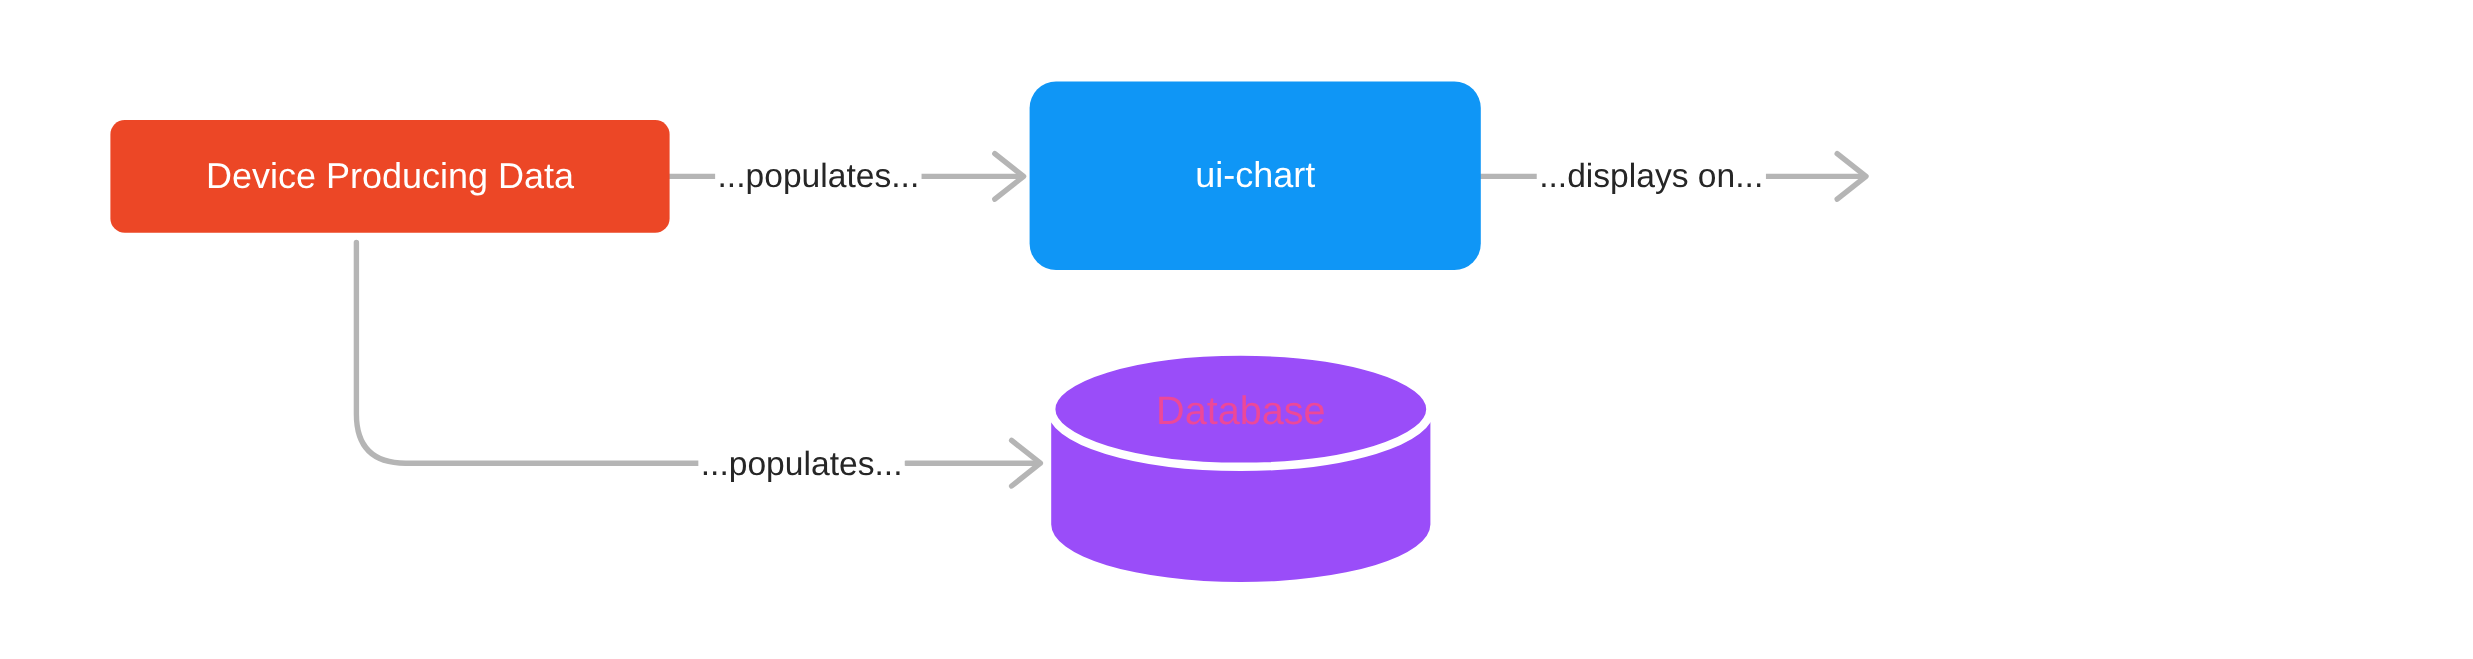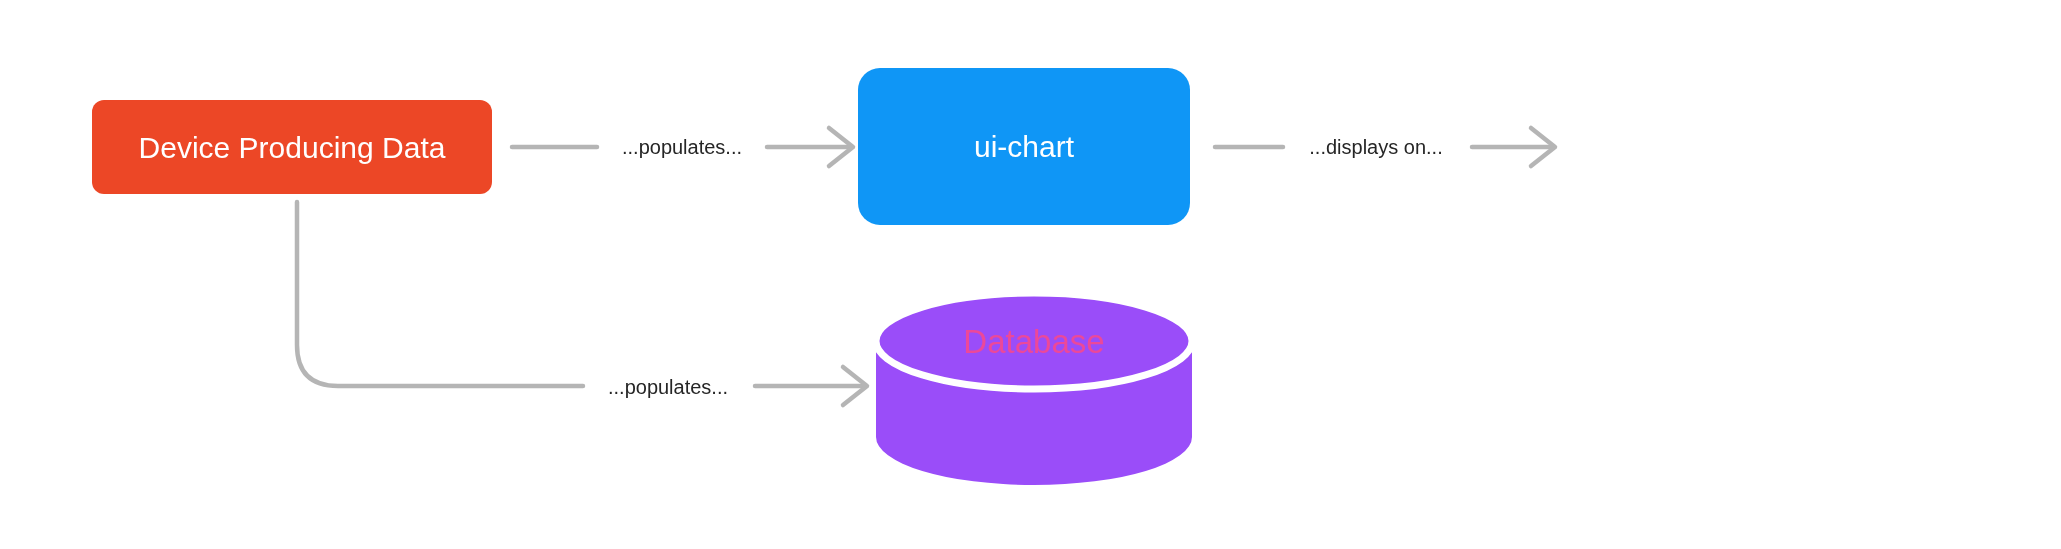--- a/index.html
+++ b/index.html
@@ -34,43 +34,43 @@
     align-items: center;
     justify-content: center;
     text-align: center;
     color: #ffffff;
     font-size: 30px;
     line-height: 1.5;
     box-sizing: border-box;
   }
   .node.rect-sm { border-radius: 12px; }
   .node.rect-lg { border-radius: 22px; }
-  .node-device    { left: 92px;   top: 100px; width: 400px; height: 94px; }
-  .node-ui-chart  { left: 858px;  top: 68px;  width: 332px; height: 157px; }
+  .node-device    { left: 92px;   top: 100px; width: 466px; height: 94px; }
+  .node-ui-chart  { left: 858px;  top: 68px;  width: 376px; height: 157px; }
   .node-dashboard { left: 1562px; top: 67px;  width: 416px; height: 158px; }
   .cylinder-svg {
     position: absolute;
     left: 872px; top: 289px;
     width: 324px; height: 200px;
   }
   .cylinder-label {
     position: absolute;
     left: 872px; top: 324px;
     width: 324px;
     text-align: center;
     color: #ec4899;
     font-size: 33px;
     line-height: 36px;
   }
   .edge-label {
     position: absolute;
     transform: translate(-50%, -50%);
     white-space: nowrap;
     color: #262626;
-    font-size: 20px;
+    font-size: 28px;
     background: #ffffff;
     padding: 0 2px;
   }
   .edge-label-1 { left: 682px;  top: 147px; }
   .edge-label-2 { left: 1376px; top: 147px; }
   .edge-label-3 { left: 668px;  top: 387px; }
 </style>
 </head>
 <body>
 

